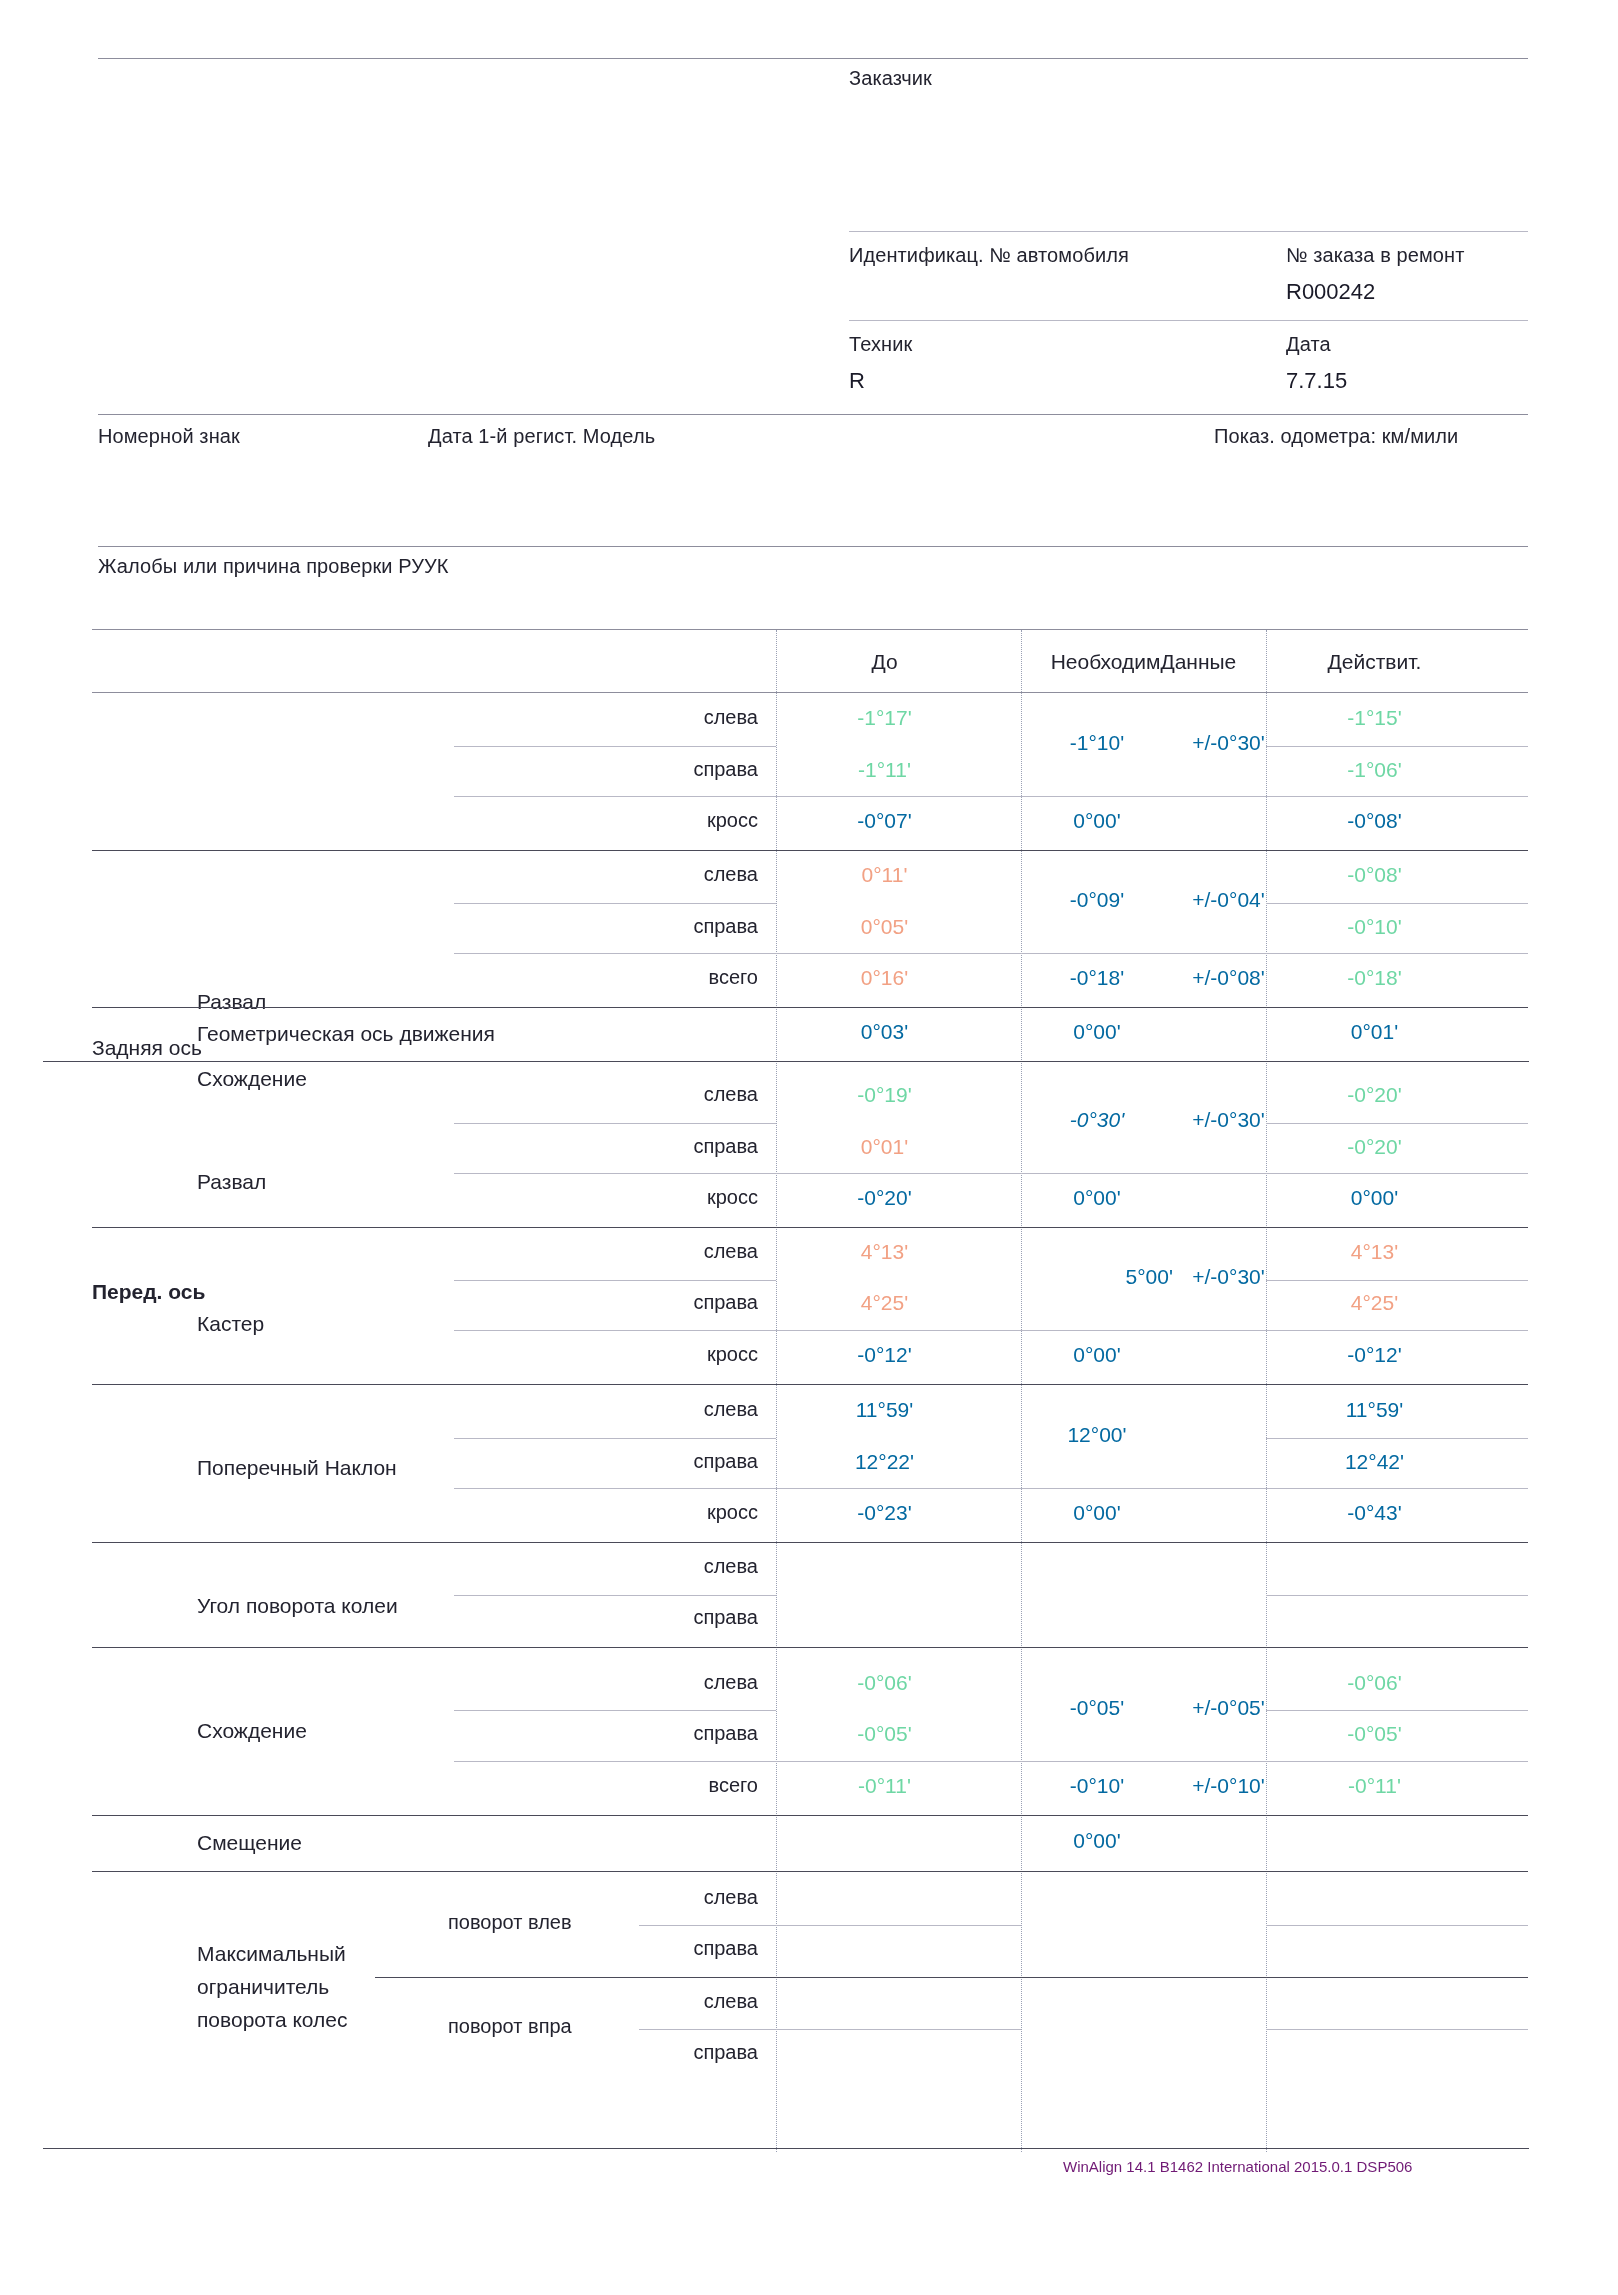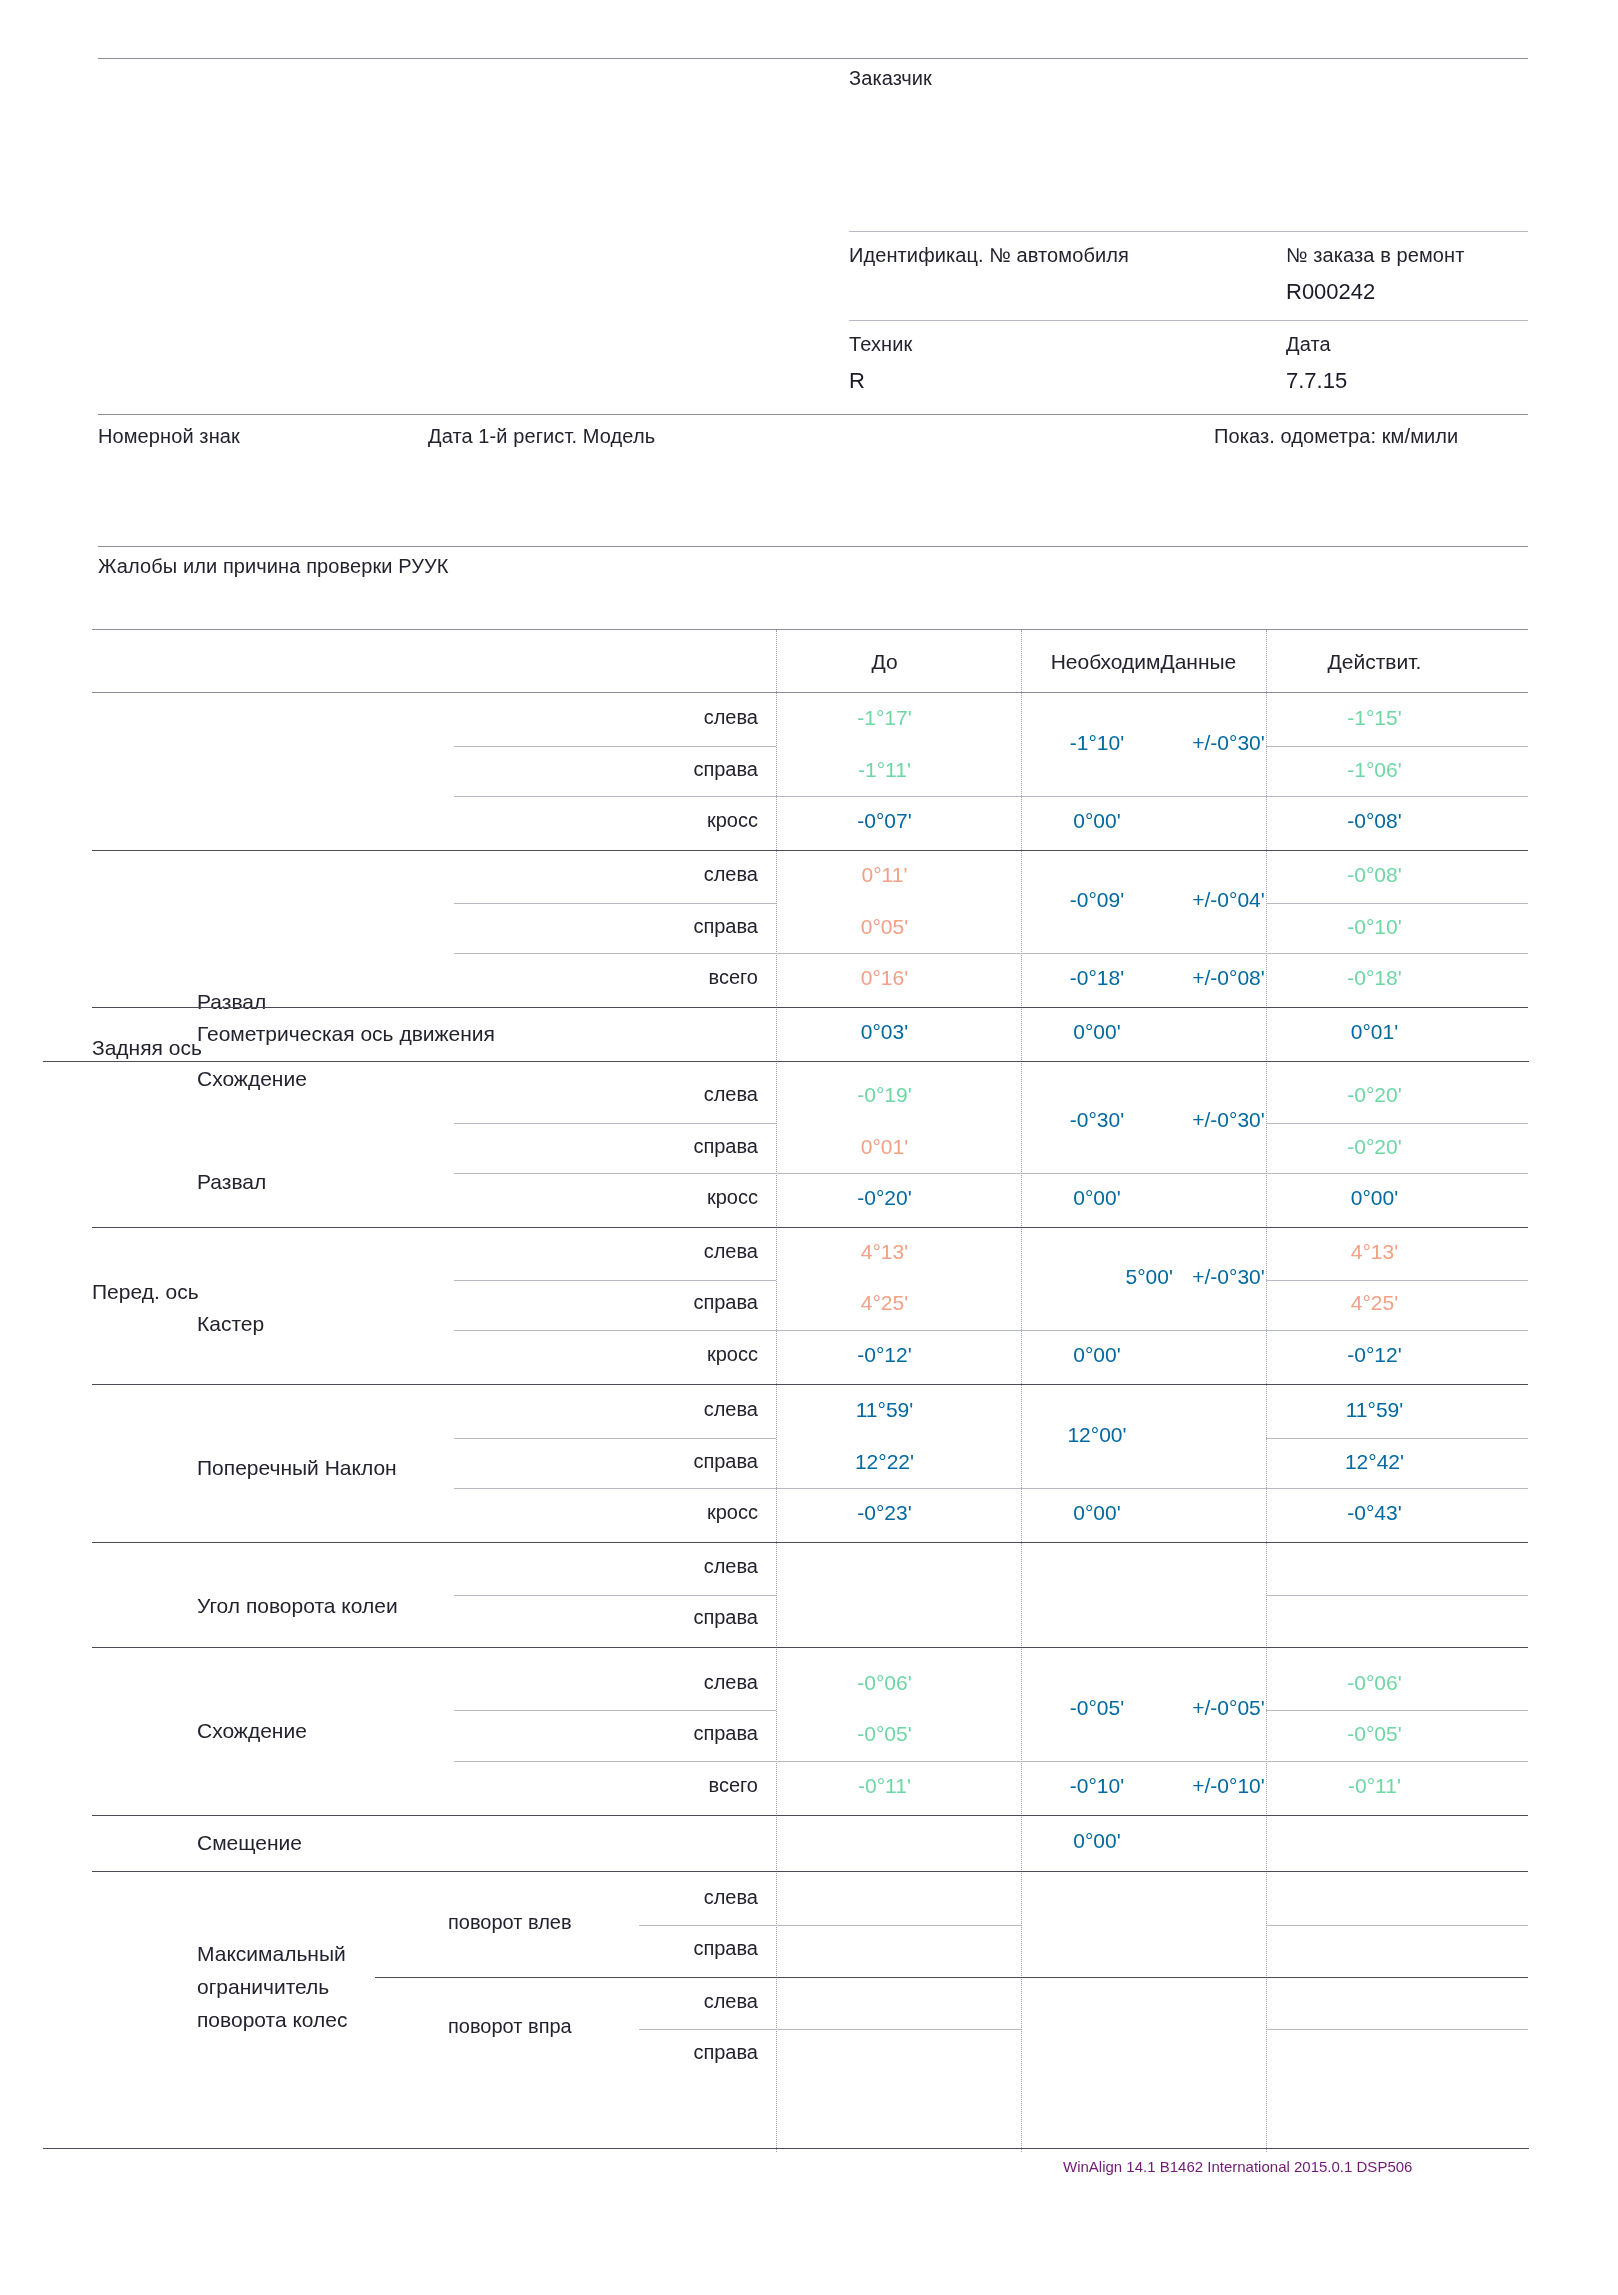--- a/index.html
+++ b/index.html
@@ -221,31 +221,31 @@
 
     <div class="rule" style="left:0px; top:381px; width:1436px;"></div>
 
     <div class="meas-name" style="left:105px; top:394px; width:461px;">Геометрическая ось движения</div>
     <div class="cell c-before v-dark" style="left:684px; top:394px;">0°03'</div>
     <div class="cell c-spec v-dark" style="left:929px; top:394px;">0°00'</div>
     <div class="cell c-after v-dark" style="left:1174px; top:394px;">0°01'</div>
 
     <div class="rule" style="left:-49px; top:435px; width:1486px;"></div>
 
-    <div class="axis-name" style="left:0px; top:652px;">Перед. ось</div>
+    <div class="axis-name" style="left:0px; top:652px;font-weight:bold;">Перед. ось</div>
 
     <div class="meas-name" style="left:105px; top:542px;">Развал</div>
 
     <div class="side" style="left:521px; top:457px;">слева</div>
     <div class="cell c-before v-green" style="left:684px; top:457px;">-0°19'</div>
     <div class="cell c-after v-green" style="left:1174px; top:457px;">-0°20'</div>
 
     <div class="rule faint" style="left:362px; top:497px; width:322px;"></div>
     <div class="rule faint" style="left:1174px; top:497px; width:262px;"></div>
-    <div class="cell c-spec v-dark" style="left:929px; top:482px;">-0°30'</div>
+    <div class="cell c-spec v-dark" style="left:929px; top:482px;font-style:italic;">-0°30'</div>
     <div class="cell c-tol v-dark" style="left:1054px; top:482px;">+/-0°30'</div>
 
     <div class="side" style="left:521px; top:509px;">справа</div>
     <div class="cell c-before v-orange" style="left:684px; top:509px;">0°01'</div>
     <div class="cell c-after v-green" style="left:1174px; top:509px;">-0°20'</div>
 
     <div class="rule faint" style="left:362px; top:547px; width:1074px;"></div>
     <div class="side" style="left:521px; top:560px;">кросс</div>
     <div class="cell c-before v-dark" style="left:684px; top:560px;">-0°20'</div>
     <div class="cell c-spec v-dark" style="left:929px; top:560px;">0°00'</div>

